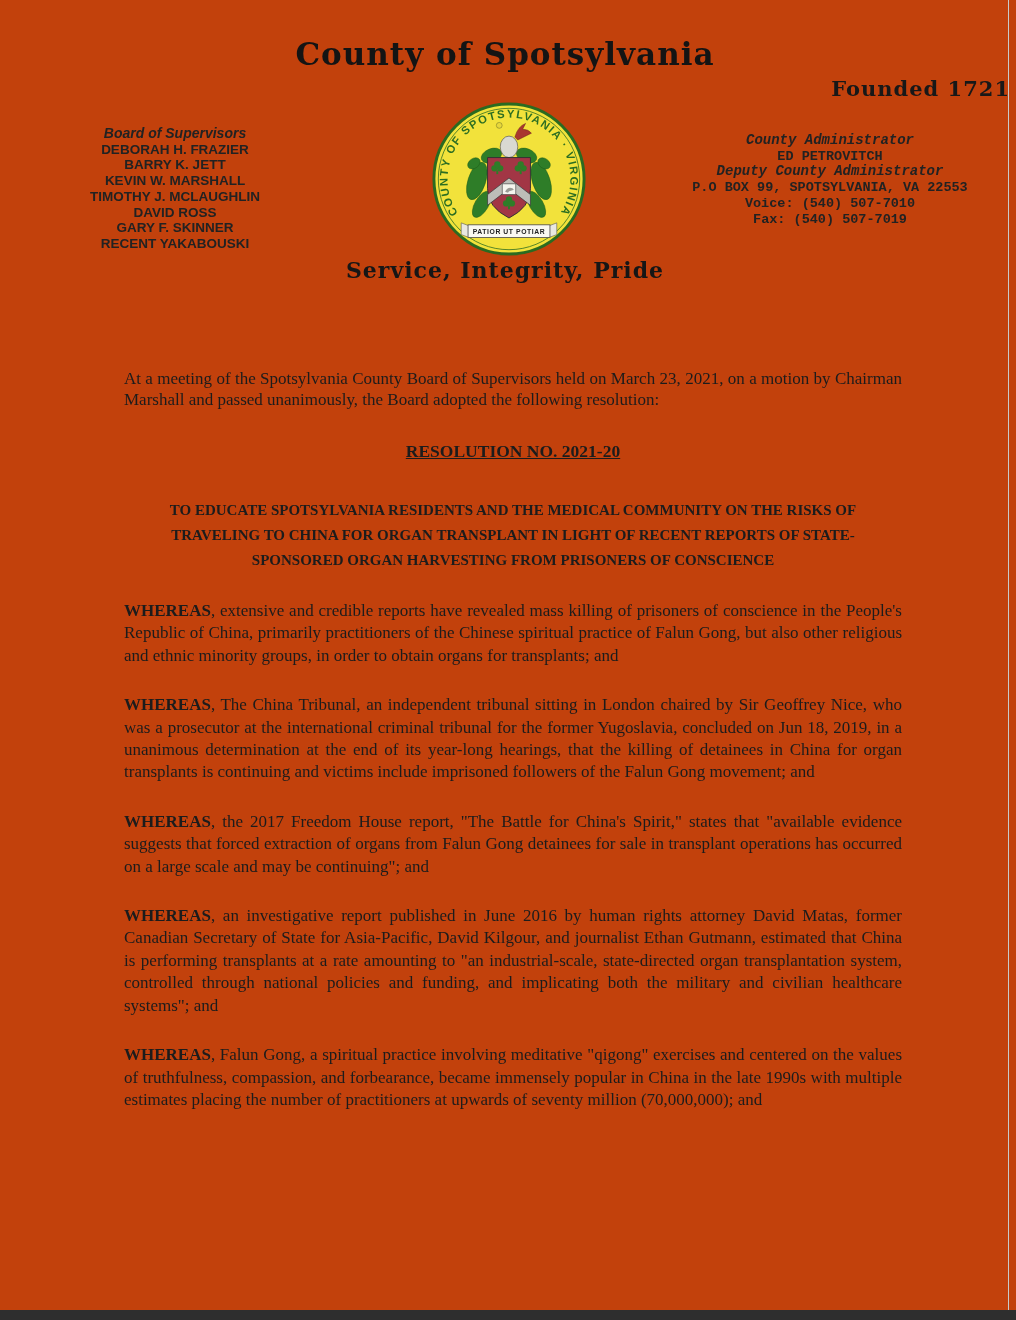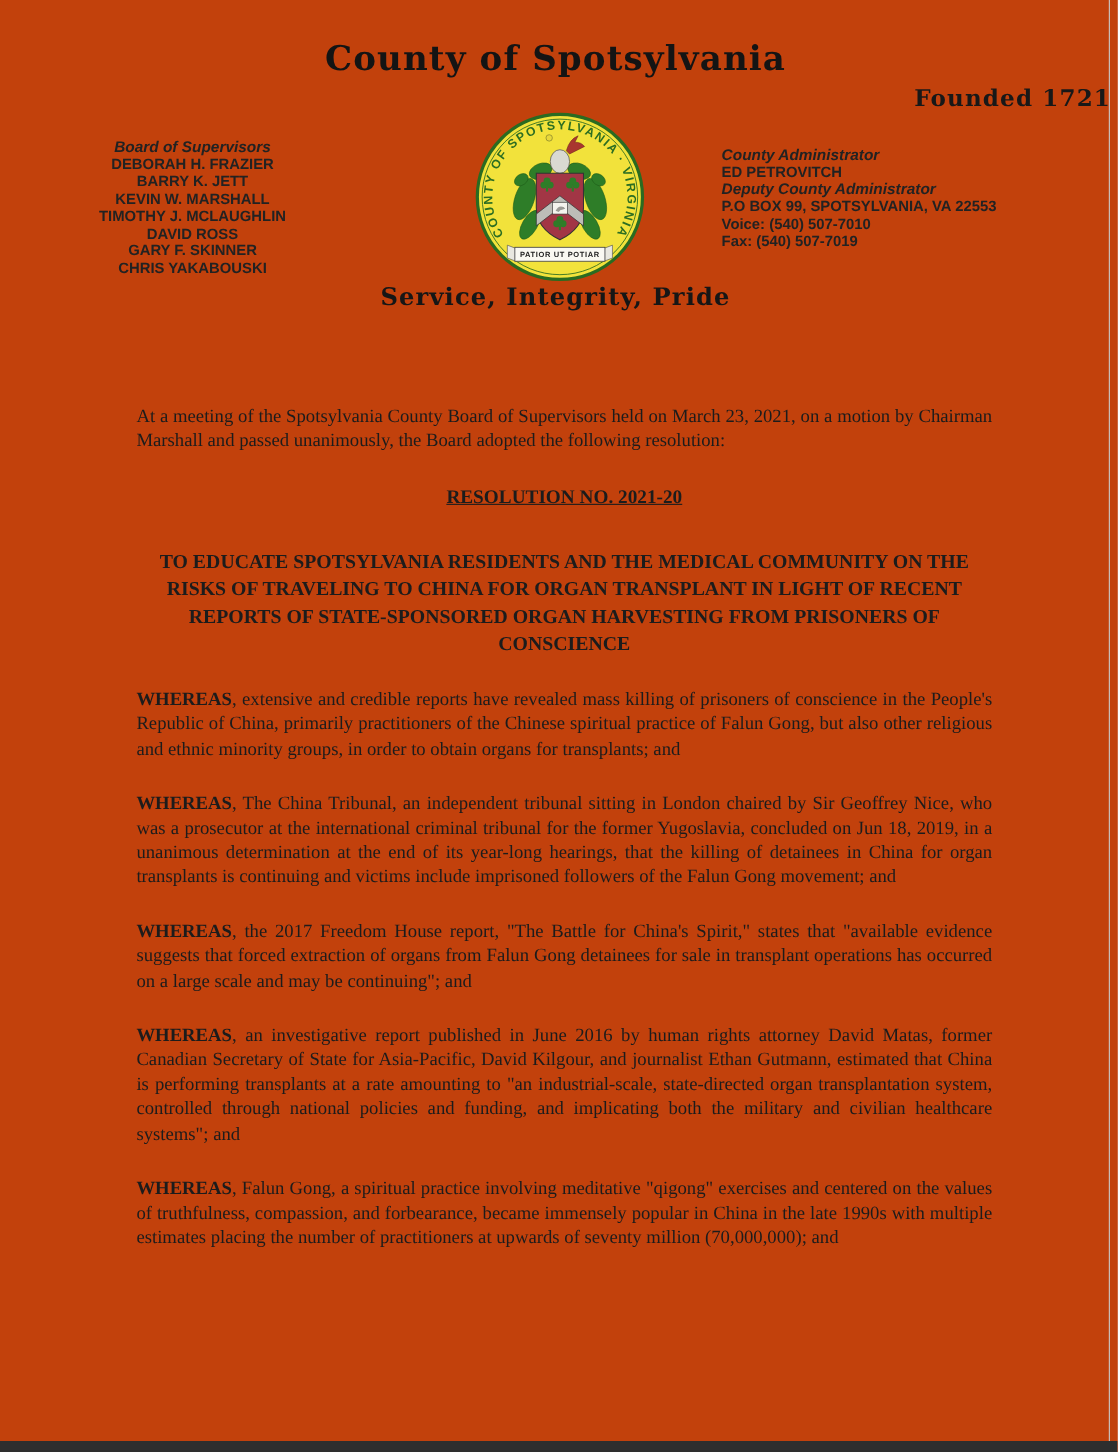--- a/index.html
+++ b/index.html
@@ -29,22 +29,22 @@
   }
   .board{
     position:absolute;top:126px;left:52px;width:246px;
     text-align:center;
     font-family:"Liberation Sans", sans-serif;
     font-weight:bold;font-size:13.5px;line-height:15.7px;color:#222;
   }
   .board-title{font-style:italic;font-size:14px;}
   .admin{
     position:absolute;top:133px;left:656px;width:348px;
-    text-align:left;
-    font-family:Liberation Sans, sans-serif;
+    text-align:center;
+    font-family:Liberation Mono, monospace;
     font-weight:bold;font-size:13.5px;line-height:15.7px;color:#222;
   }
   .admin-line.it{font-style:italic;font-size:14px;}
   .seal{
     position:absolute;top:101px;left:431px;width:156px;height:156px;
   }
   .seal svg{width:100%;height:100%;}
   .ring-text{
     font-family:"Liberation Sans", sans-serif;
     font-weight:bold;font-size:11.5px;letter-spacing:1.6px;
@@ -73,21 +73,21 @@
   }
   .res-no{
     margin-top:31px;
     text-align:center;
     font-weight:bold;font-size:17.5px;
   }
   .res-no span{text-decoration:underline;}
   .res-title{
     margin:36px auto 0 auto;width:772px;
     text-align:center;
-    font-weight:bold;font-size:18px;line-height:25px;
+    font-weight:bold;font-size:15px;line-height:25px;
   }
   .wp{
     margin:27px 0 0 0;
     font-size:17px;line-height:22.4px;
     text-align:justify;
   }
   .wp b{font-weight:bold;}
   
   .right-edge-line{
     position:absolute;top:0;right:7px;bottom:10px;width:1px;
@@ -108,21 +108,21 @@
 
   <div class="board">
     <div class="board-title">Board of Supervisors</div>
     <div id="board-list">
         <div>DEBORAH H. FRAZIER</div>
         <div>BARRY K. JETT</div>
         <div>KEVIN W. MARSHALL</div>
         <div>TIMOTHY J. MCLAUGHLIN</div>
         <div>DAVID ROSS</div>
         <div>GARY F. SKINNER</div>
-        <div>CHRIS YAKABOUSKI</div>
+        <div>RECENT YAKABOUSKI</div>
       </div>
   </div>
 
   <div class="seal">
     <svg viewBox="0 0 160 160">
       <circle cx="80" cy="80" r="77" fill="#f2e23b" stroke="#2a6b21" stroke-width="3"></circle>
       <circle cx="80" cy="80" r="72.5" fill="none" stroke="#2a6b21" stroke-width="0.8"></circle>
       <defs>
         <path id="arc" d="M 39.5,128.3 A 63,63 0 1 1 120.5,128.3" fill="none"></path>
       </defs>

